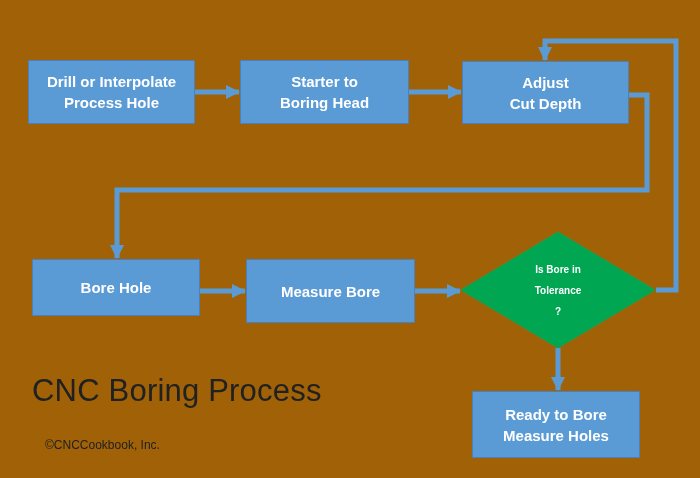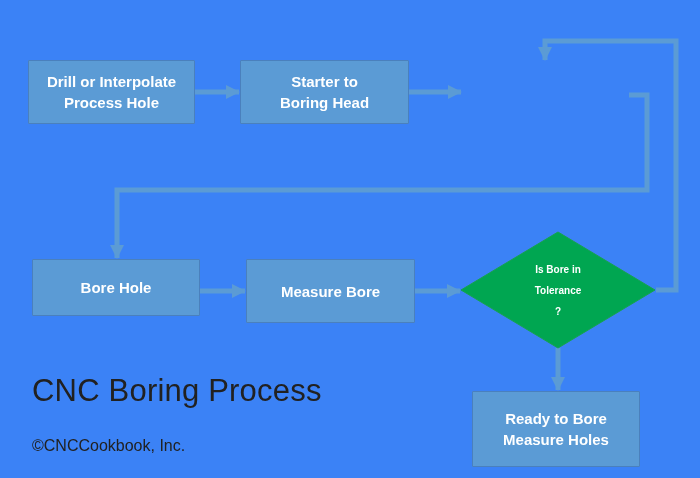--- a/index.html
+++ b/index.html
@@ -5,21 +5,21 @@
   html, body {
     margin: 0;
     padding: 0;
     background: #ffffff;
     font-family: "Liberation Sans", sans-serif;
   }
   .canvas {
     position: relative;
     width: 700px;
     height: 478px;
-    background: #3b82f6;
+    background: #a16207;
     overflow: hidden;
   }
   .connector-layer {
     position: absolute;
     left: 0;
     top: 0;
     width: 700px;
     height: 478px;
   }
   .edge {
@@ -75,23 +75,23 @@
     top: 372px;
     font-size: 31px;
     font-weight: 400;
     color: var(--title-text, #212121);
     line-height: 38px;
     letter-spacing: 0.2px;
     white-space: nowrap;
   }
   .copyright {
     position: absolute;
-    left: 32px;
+    left: 45px;
     top: 435px;
-    font-size: 16px;
+    font-size: 12px;
     font-weight: 400;
     color: var(--title-text, #212121);
     line-height: 21px;
     white-space: nowrap;
   }
 </style>
 </head>
 <body>
 
 <div class="canvas">
@@ -117,36 +117,40 @@
   <div class="node" style="left:28px; top:60px; width:167px; height:64px;">
     <span>Drill or Interpolate</span>
     <span>Process Hole</span>
   </div>
 
   <div class="node" style="left:240px; top:60px; width:169px; height:64px;">
     <span>Starter to</span>
     <span>Boring Head</span>
   </div>
 
+  <div class="node" style="left:462px; top:61px; width:167px; height:63px;">
+    <span>Adjust</span>
+    <span>Cut Depth</span>
+  </div>
 
   <div class="node" style="left:32px; top:259px; width:168px; height:57px;">
     <span>Bore Hole</span>
   </div>
 
   <div class="node" style="left:246px; top:259px; width:169px; height:64px;">
     <span>Measure Bore</span>
   </div>
 
   <div class="decision-label">
     <span>Is Bore in</span>
     <span>Tolerance</span>
     <span>?</span>
   </div>
 
-  <div class="node" style="left:472px; top:391px; width:168px; height:76px;">
+  <div class="node" style="left:472px; top:391px; width:168px; height:67px;">
     <span>Ready to Bore</span>
     <span>Measure Holes</span>
   </div>
 
   <div class="page-title">CNC Boring Process</div>
   <div class="copyright">©CNCCookbook, Inc.</div>
 
 </div>
 
 </body></html>

